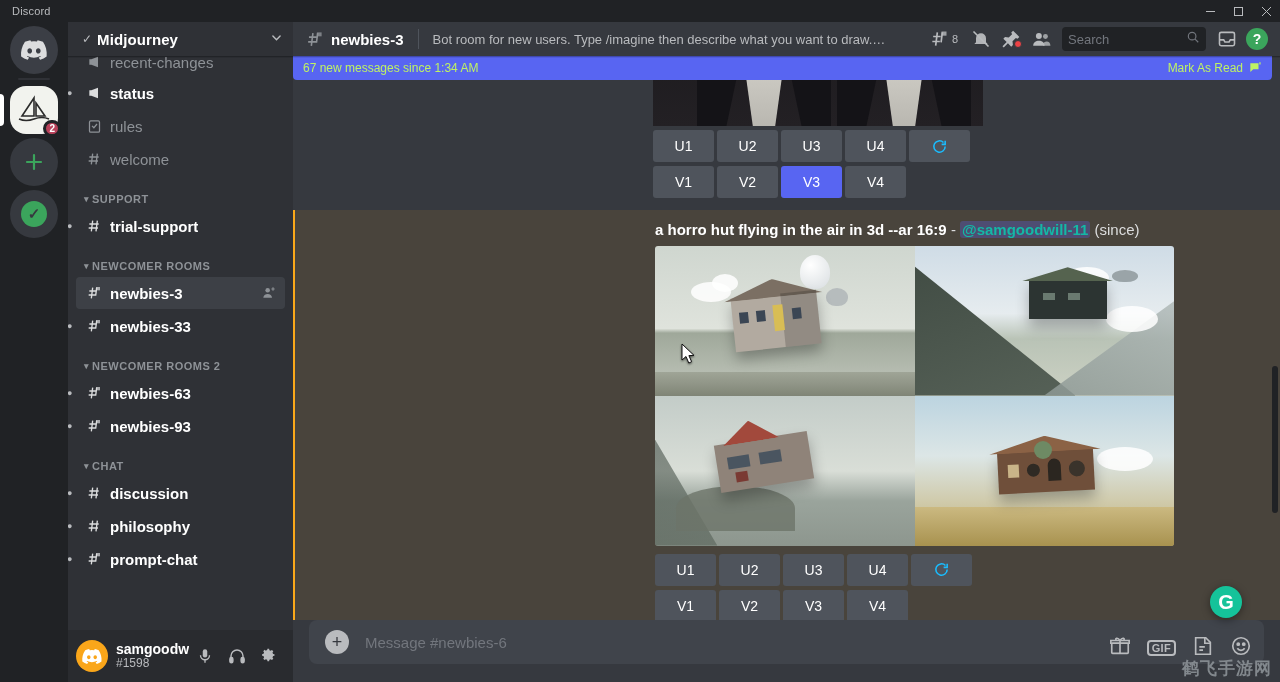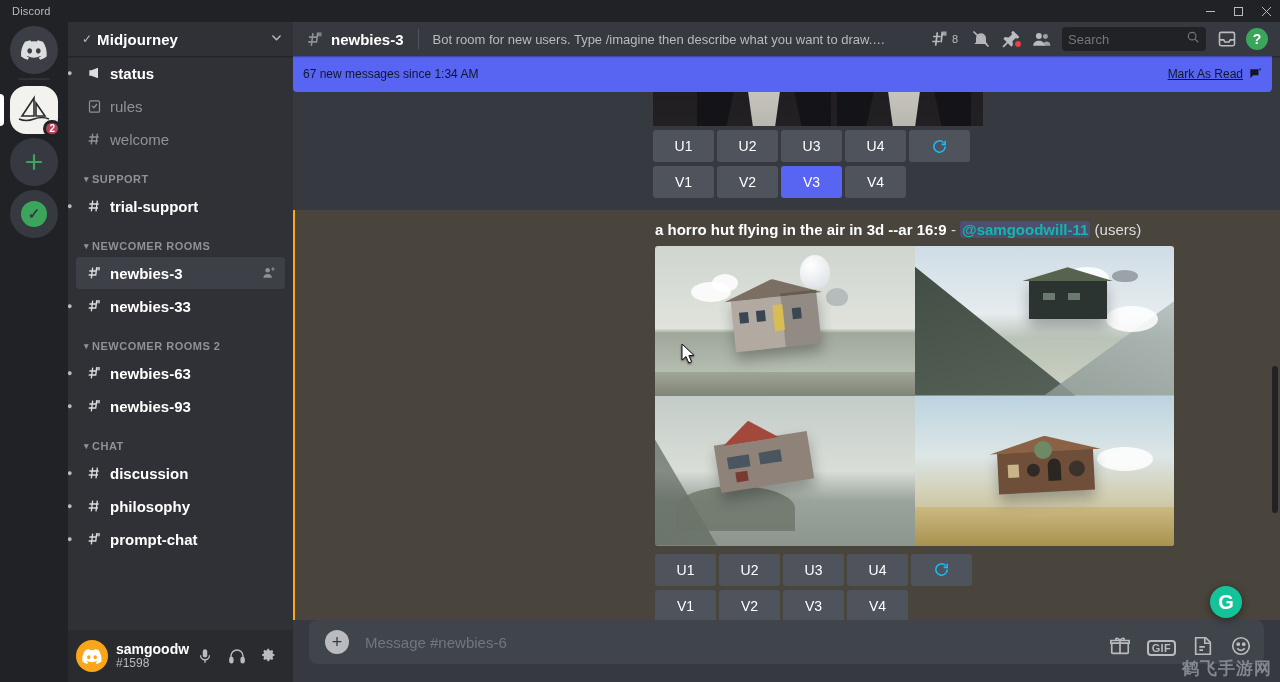--- a/index.html
+++ b/index.html
@@ -124,25 +124,25 @@
   .search-box {
     width: 144px; height: 24px; background: #202225; border-radius: 4px; display: flex; align-items: center;
     padding: 0 6px; margin: 0 6px;
   }
   .search-box .ph { color: #72767d; font-size: 13px; flex: 1; }
   .red-dot { position: absolute; right: 4px; bottom: 3px; width: 8px; height: 8px; background: #ed4245; border-radius: 50%; border: 1px solid #36393f; }
   .help-badge { width: 22px; height: 22px; border-radius: 50%; background: #3ba55c; color: #fff; display:flex; align-items:center; justify-content:center; font-size:14px; font-weight:bold;}
 
   
   .newbar {
-    position: absolute; top: 34px; left: 0; right: 8px; height: 36px; background: #5865f2;
-    display: flex; align-items: center; padding: 0 10px; z-index: 5; color: #0f172a; font-size: 12px;
+    position: absolute; top: 34px; left: 0; right: 8px; height: 24px; background: #5865f2;
+    display: flex; align-items: center; padding: 0 10px; z-index: 5; color: #bef264; font-size: 12px;
     border-radius: 0 0 4px 4px;
   }
-  .newbar .mark { margin-left: auto; display: flex; gap: 5px; font-size: 12px; text-decoration: underline; }
+  .newbar .mark { margin-left: auto; display: flex; gap: 5px; font-size: 12px; }
 
   
   .scroller { flex: 1; overflow: hidden; position: relative; }
   .msg-top-clip { height: 70px; overflow: hidden; position: relative; }
   .img-suits {
     width: 330px; height: 112px; margin-left: 360px; position: relative; top: -42px;
     background:
       radial-gradient(ellipse 60px 70px at 22% 120%, #c9c7c0 0%, #c9c7c0 18%, transparent 19%),
       radial-gradient(ellipse 60px 70px at 72% 120%, #c9c7c0 0%, #c9c7c0 18%, transparent 19%),
       linear-gradient(180deg, #1b1a1d 0%, #232024 100%);
@@ -299,20 +299,30 @@
         <span class="server-name">Midjourney</span>
         <span class="chevron">
           <svg width="13" height="13" viewBox="0 0 18 18">
               <path d="M4 7l5 5 5-5" stroke="currentColor" stroke-width="2" fill="none" stroke-linecap="round"></path>
             </svg>
         </span>
       </div>
 
       <div class="channels">
 
+        <div class="ch-cut">
+          <div class="chrow" style="margin-top:-10px">
+            <span class="ch-icon">
+              <svg width="16" height="16" viewBox="0 0 24 24" fill="currentColor">
+                  <path d="M18 4 L18 20 L8 16 L5 16 L5 8 L8 8 Z"></path>
+                </svg>
+            </span>
+            <span class="ch-name">recent-changes</span>
+          </div>
+        </div>
 
         <div class="chrow unread">
           <span class="arrow">●</span>
           <span class="ch-icon">
             <svg width="16" height="16" viewBox="0 0 24 24" fill="currentColor">
                 <path d="M18 4 L18 20 L8 16 L5 16 L5 8 L8 8 Z"></path>
               </svg>
           </span>
           <span class="ch-name">status</span>
         </div>
@@ -584,21 +594,21 @@
             <button class="mjbtn primary">V3</button>
             <button class="mjbtn">V4</button>
           </div>
         </div>
 
         <div class="mention-msg">
           <div class="msg-text">
             <span>a horro hut flying in the air in 3d --ar 16:9</span>
             <span class="dash">-</span>
             <span class="mention">@samgoodwill-11</span>
-            <span class="fast">(users)</span>
+            <span class="fast">(since)</span>
           </div>
 
           <div class="grid">
 
             <div class="cell c1">
               <div class="ground" style="height:16%"></div>
               <div class="cloud" style="left:14%;top:24%;width:40px;height:20px"></div>
               <div class="cloud" style="left:22%;top:19%;width:26px;height:18px"></div>
               <div class="balloon" style="left:56%;top:6%;width:30px;height:34px"></div>
               <div class="balloon" style="left:66%;top:28%;width:22px;height:18px;background:#b6bcbd"></div>

